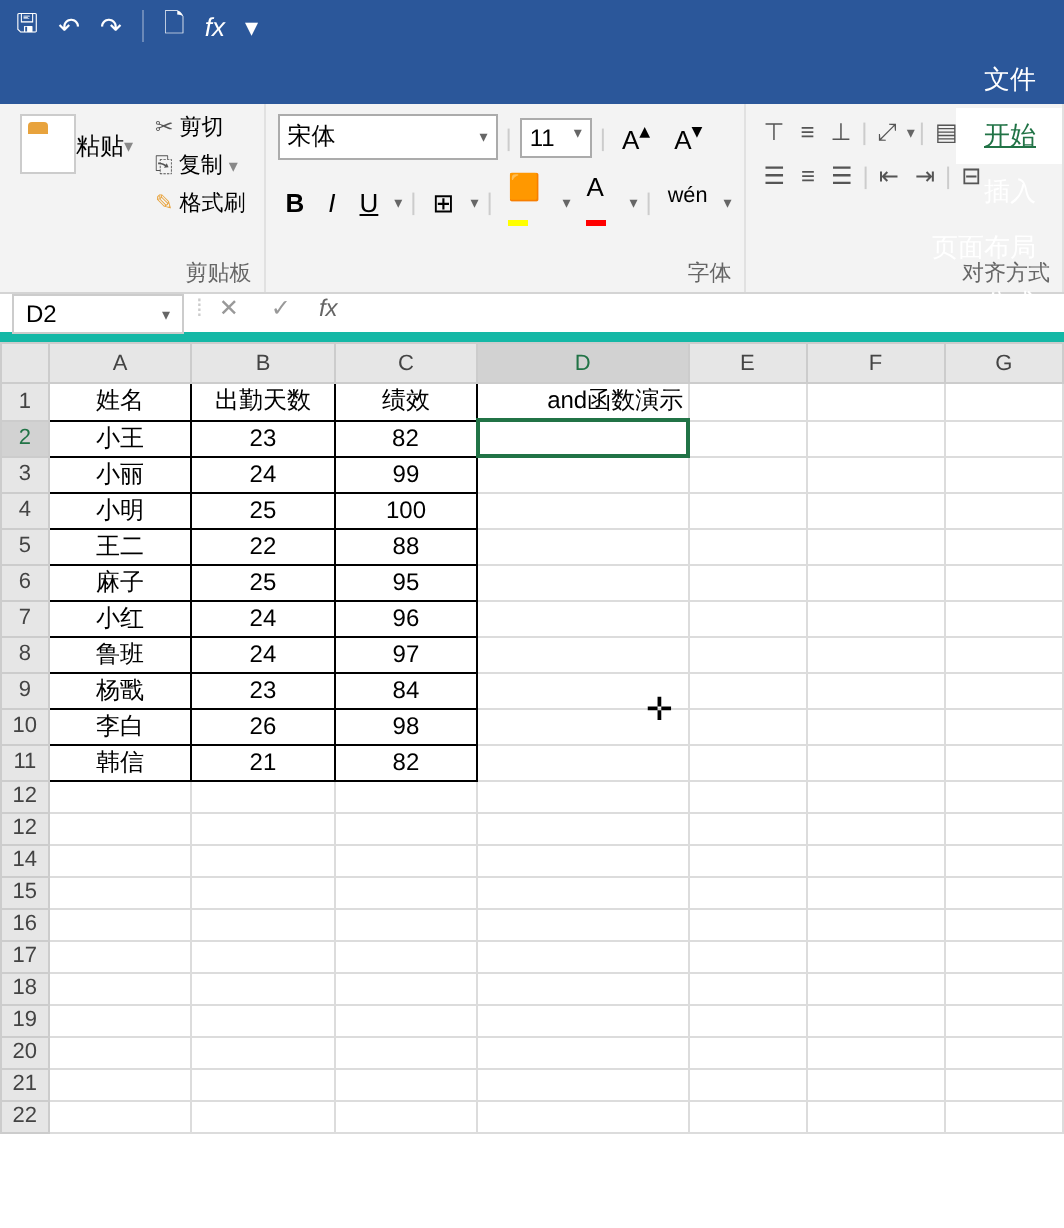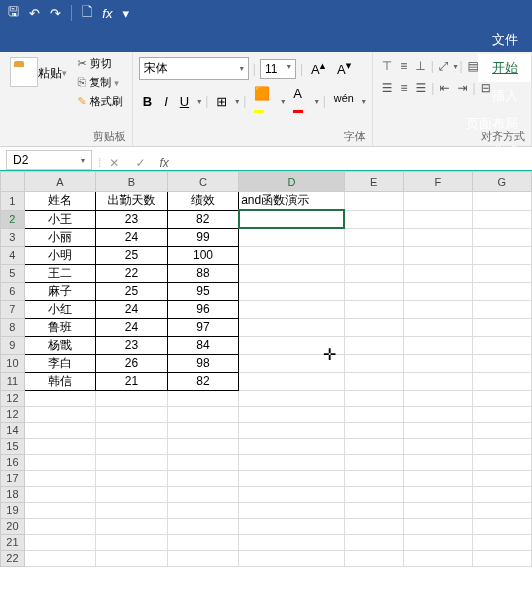--- a/index.html
+++ b/index.html
@@ -39,21 +39,21 @@
     .italic { font-style: italic; }
     .underline { text-decoration: underline; }
     .sep { color: #ccc; }
     .color-box { display: inline-block; width: 10px; height: 3px; }
     
     .align-area { display: flex; flex-direction: column; gap: 4px; padding-top: 2px; }
     .align-row { display: flex; gap: 2px; align-items: center; }
     .abtn { padding: 2px 3px; cursor: pointer; font-size: 12px; color: #555; }
     
     
-    .formula-bar { height: 24px; display: flex; align-items: flex-end; border-bottom: 1px solid #14b8a6; background: #fff; }
+    .formula-bar { height: 24px; display: flex; align-items: flex-start; border-bottom: 5px solid #14b8a6; background: #fff; }
     .name-box { width: 86px; border: 1px solid #ccc; padding: 2px 6px; margin: 0 6px; font-size: 12px; display: flex; justify-content: space-between; align-items: center; background: #fff; }
     .fbar-btn { padding: 0 8px; color: #999; cursor: pointer; }
     .fx { font-style: italic; font-size: 12px; color: #666; padding: 0 6px; }
     .formula-input { flex: 1; border: none; padding: 2px 6px; font-size: 12px; }
     
     
     .grid-wrapper { position: relative; }
     table.grid { border-collapse: collapse; table-layout: fixed; }
     .colhdr, .rowhdr, .corner { background: #e6e6e6; border: 1px solid #ccc; font-size: 11px; color: #444; text-align: center; font-weight: normal; }
     .colhdr { height: 20px; }
@@ -61,21 +61,21 @@
     .rowhdr { width: 24px; height: 16px; }
     td.cell { border: 1px solid #dcdcdc; height: 16px; font-size: 12px; padding: 0 2px; white-space: nowrap; overflow: hidden; }
     td.data { border: 1px solid #000; text-align: center; }
     td.hdr { font-weight: normal; }
     
     .selected { border: 2px solid #217346 !important; }
     .colhdr.sel, .rowhdr.sel { background: #d2d2d2; color: #217346; }
     
     .cursor-cross { position: absolute; left: 323px; top: 174px; font-size: 16px; color: #000; }
     
-    .sel-d1 { border-bottom: 1px solid #000; font-weight: normal; text-align: left; }
+    .sel-d1 { border-bottom: 1px solid #000; font-weight: normal; text-align: right; }
     .dd { font-size: 8px; color: #666; }
     .aa { font-size: 9px; color: #888; }
   </style>
 </head>
 <body>
 
 <div class="qat">
   <span class="icon">🖫</span>
   <span class="icon">↶</span>
   <span class="icon">↷</span>

